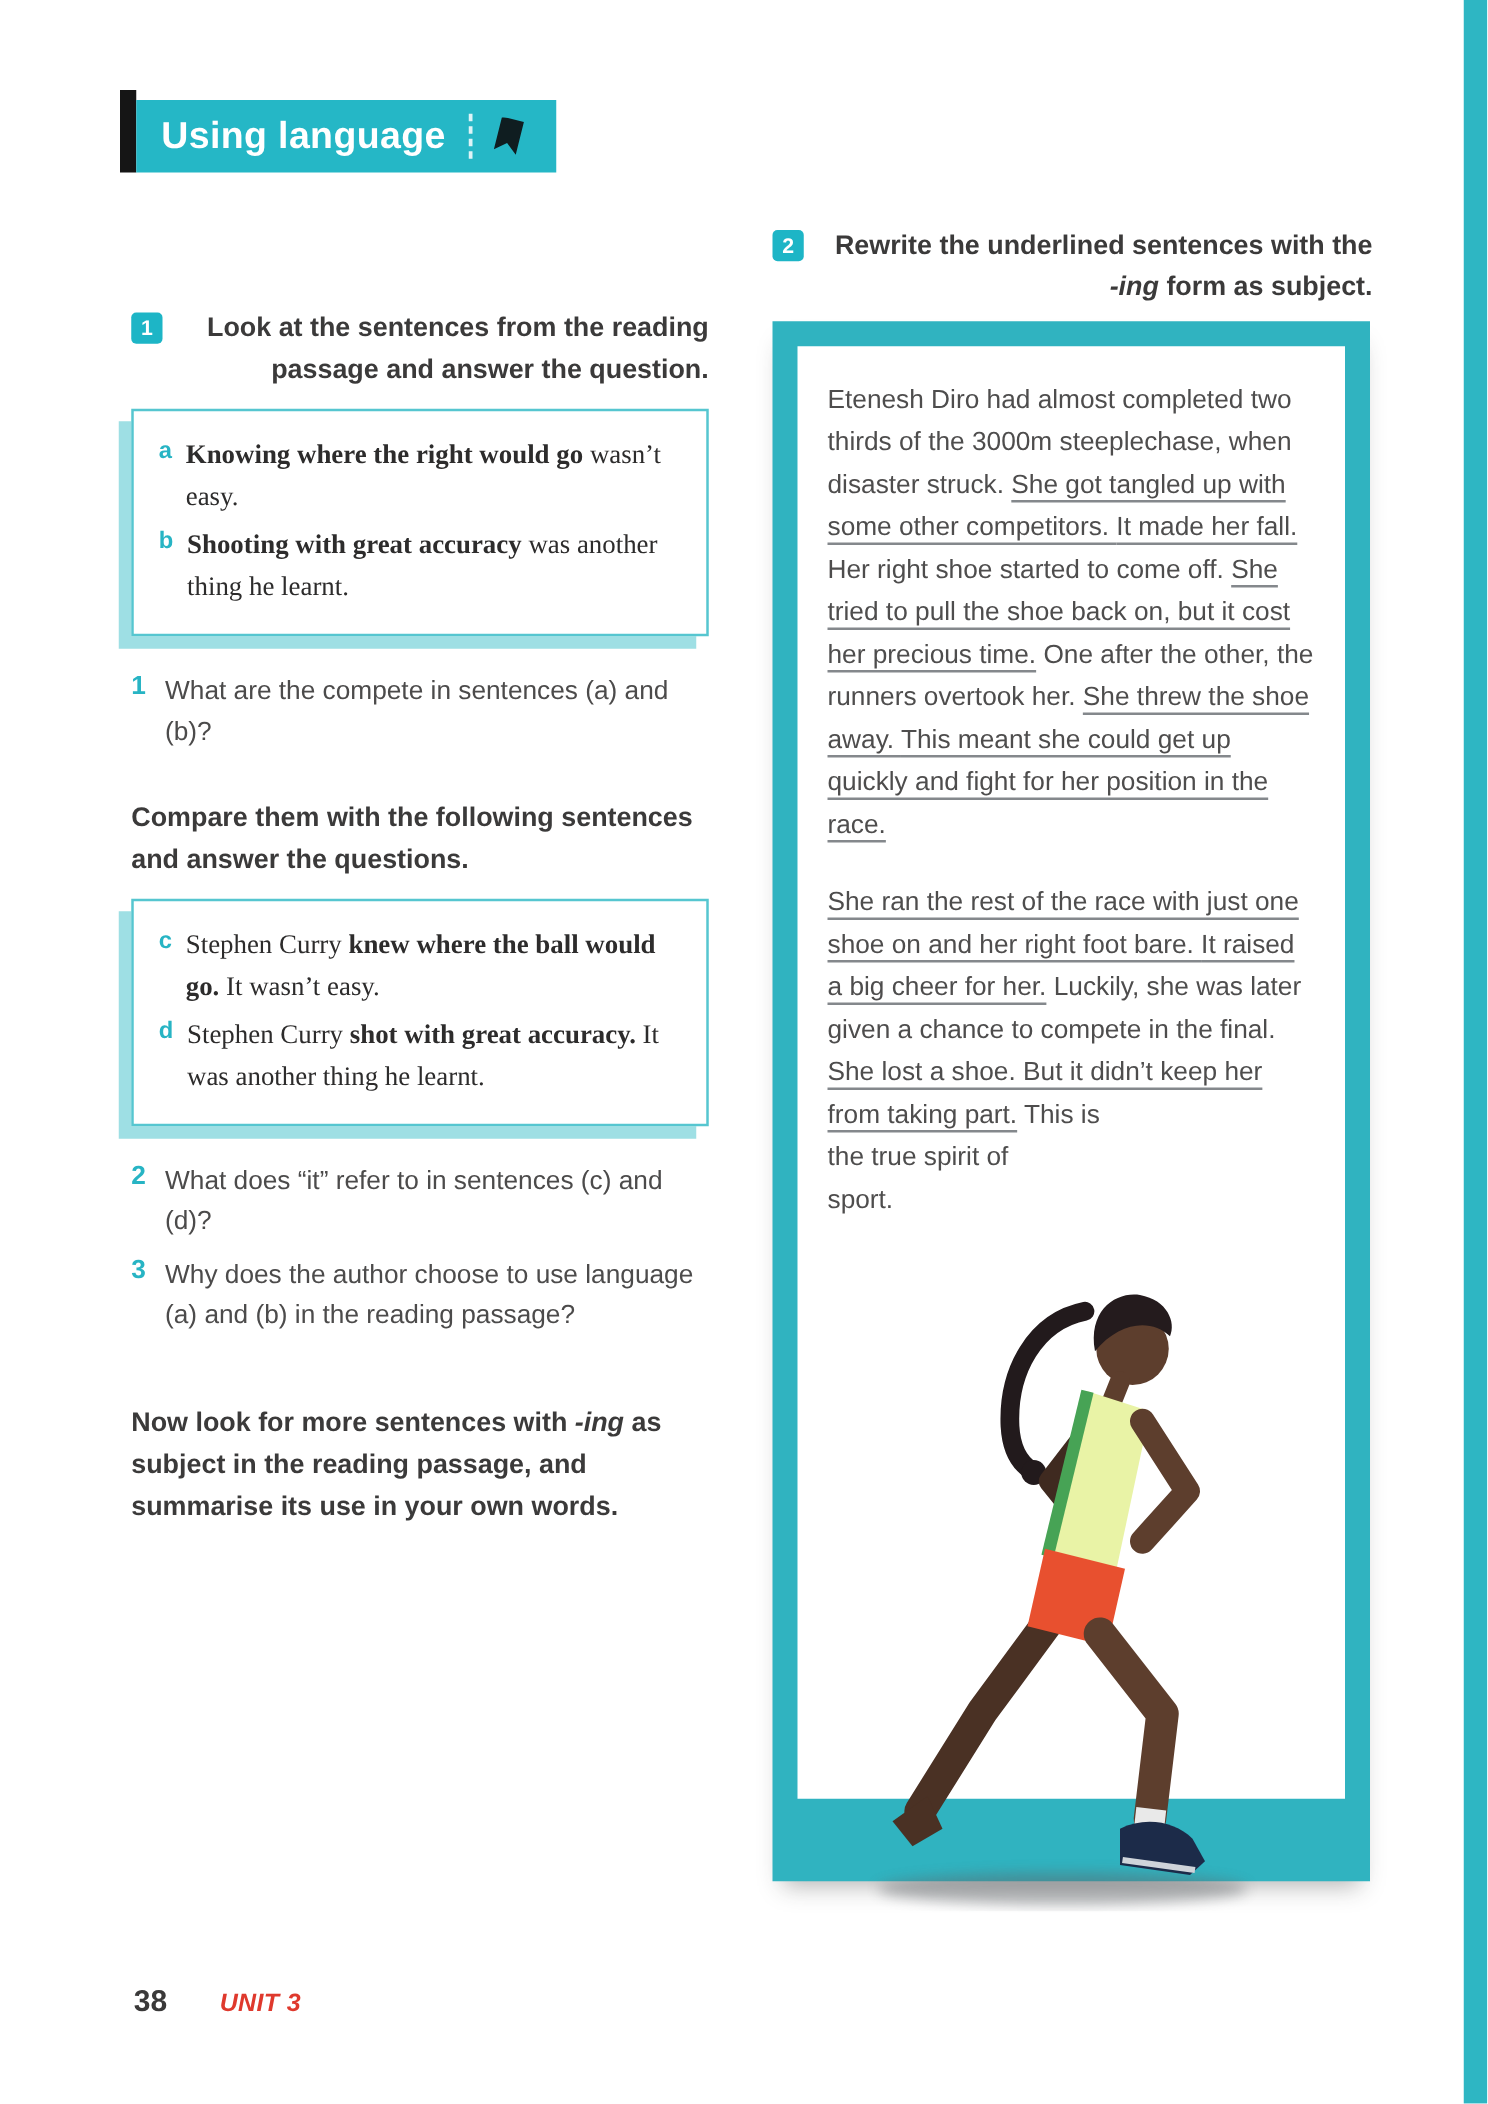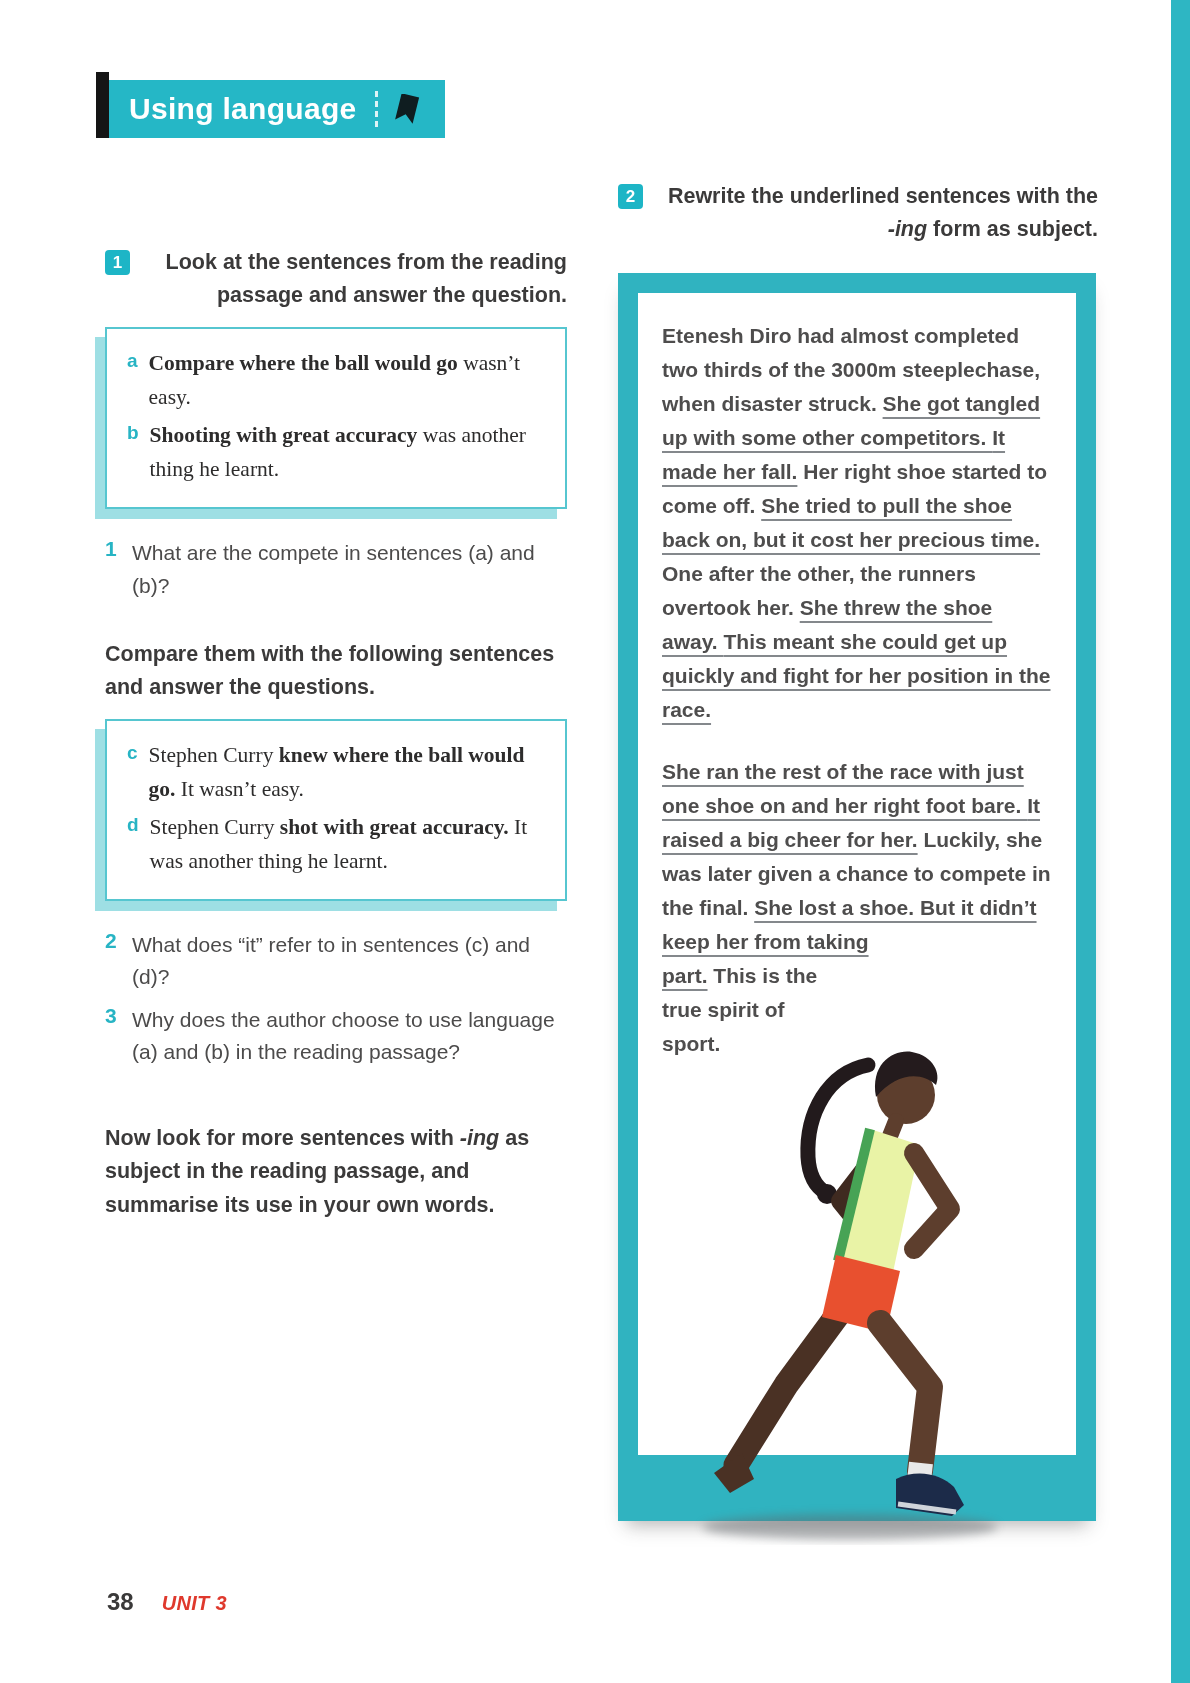--- a/index.html
+++ b/index.html
@@ -40,35 +40,35 @@
 
   .q { display:flex; gap:10px; margin-top:28px; }
   .qnum { color:#27b4c4; font-weight:600; font-size:21px; flex:0 0 17px; }
   .q p { font-size:21px; line-height:1.55; color:#4c4b4b; }
   .q + .q { margin-top:10px; }
   .compare { margin-top:36px; font-size:21.5px; font-weight:700; line-height:1.5; color:#3b3a3a; }
   .summary { margin-top:53px; font-size:21.5px; font-weight:700; line-height:1.55; color:#3b3a3a; }
   .summary em { font-style:italic; }
 
   
-  .panel { position:relative; margin-top:28px; width:478px; height:1248px; background:#30b3c0;
-           box-shadow:0 12px 18px -8px rgba(40,40,40,.35);font-weight:bold; }
+  .panel { position:relative; margin-top:12px; width:478px; height:1248px; background:#30b3c0;
+           box-shadow:0 12px 18px -8px rgba(40,40,40,.35); }
   .card { position:absolute; left:20px; top:20px; width:438px; height:1162px; background:#fff;
           padding:26px 24px; }
   .passage { font-size:21px; line-height:34px; color:#4e4d4d; }
   .p2 { margin-top:28px; }
   .u { text-decoration:underline; text-decoration-thickness:1.5px; text-underline-offset:6px;
        text-decoration-color:#84888c; }
   .spacer { float:right; clear:right; }
   .s1 { width:1px;   height:170px; }
   .s2 { width:138px; height:34px; }
   .s3 { width:228px; height:220px; }
   .runner { position:absolute; left:72px; top:748px; width:332px; height:524px; z-index:3; }
 
-  .footer { position:absolute; left:107px; top:1588px; display:flex; align-items:baseline; gap:28px; }
+  .footer { position:absolute; left:107px; top:1588px; display:flex; align-items:baseline; gap:42px; }
   .page-num { font-size:24px; font-weight:700; color:#3a3939; }
   .unit-label { font-size:20px; font-weight:700; color:#df392d; letter-spacing:.3px;font-style:italic; }
 </style>
 </head>
 <body>
 
 <div class="page">
   <div class="edge-strip"></div>
 
   <header class="banner">
@@ -85,21 +85,21 @@
 
   <section class="col-left">
     <div class="instr">
       <span class="numsq">1</span>
       <p class="instr-text">Look at the sentences from the reading passage and answer the question.</p>
     </div>
 
     <div class="example-box">
       <div class="ex-item">
         <span class="ex-label">a</span>
-        <p class="ex-text"><b>Compare where the ball would go</b><span> wasn’t easy.</span></p>
+        <p class="ex-text"><b>Knowing where the right would go</b><span> wasn’t easy.</span></p>
       </div>
       <div class="ex-item">
         <span class="ex-label">b</span>
         <p class="ex-text"><b>Shooting with great accuracy</b><span> was another thing he learnt.</span></p>
       </div>
     </div>
 
     <div class="q">
       <span class="qnum">1</span>
       <p>What are the compete in sentences (a) and (b)?</p>

